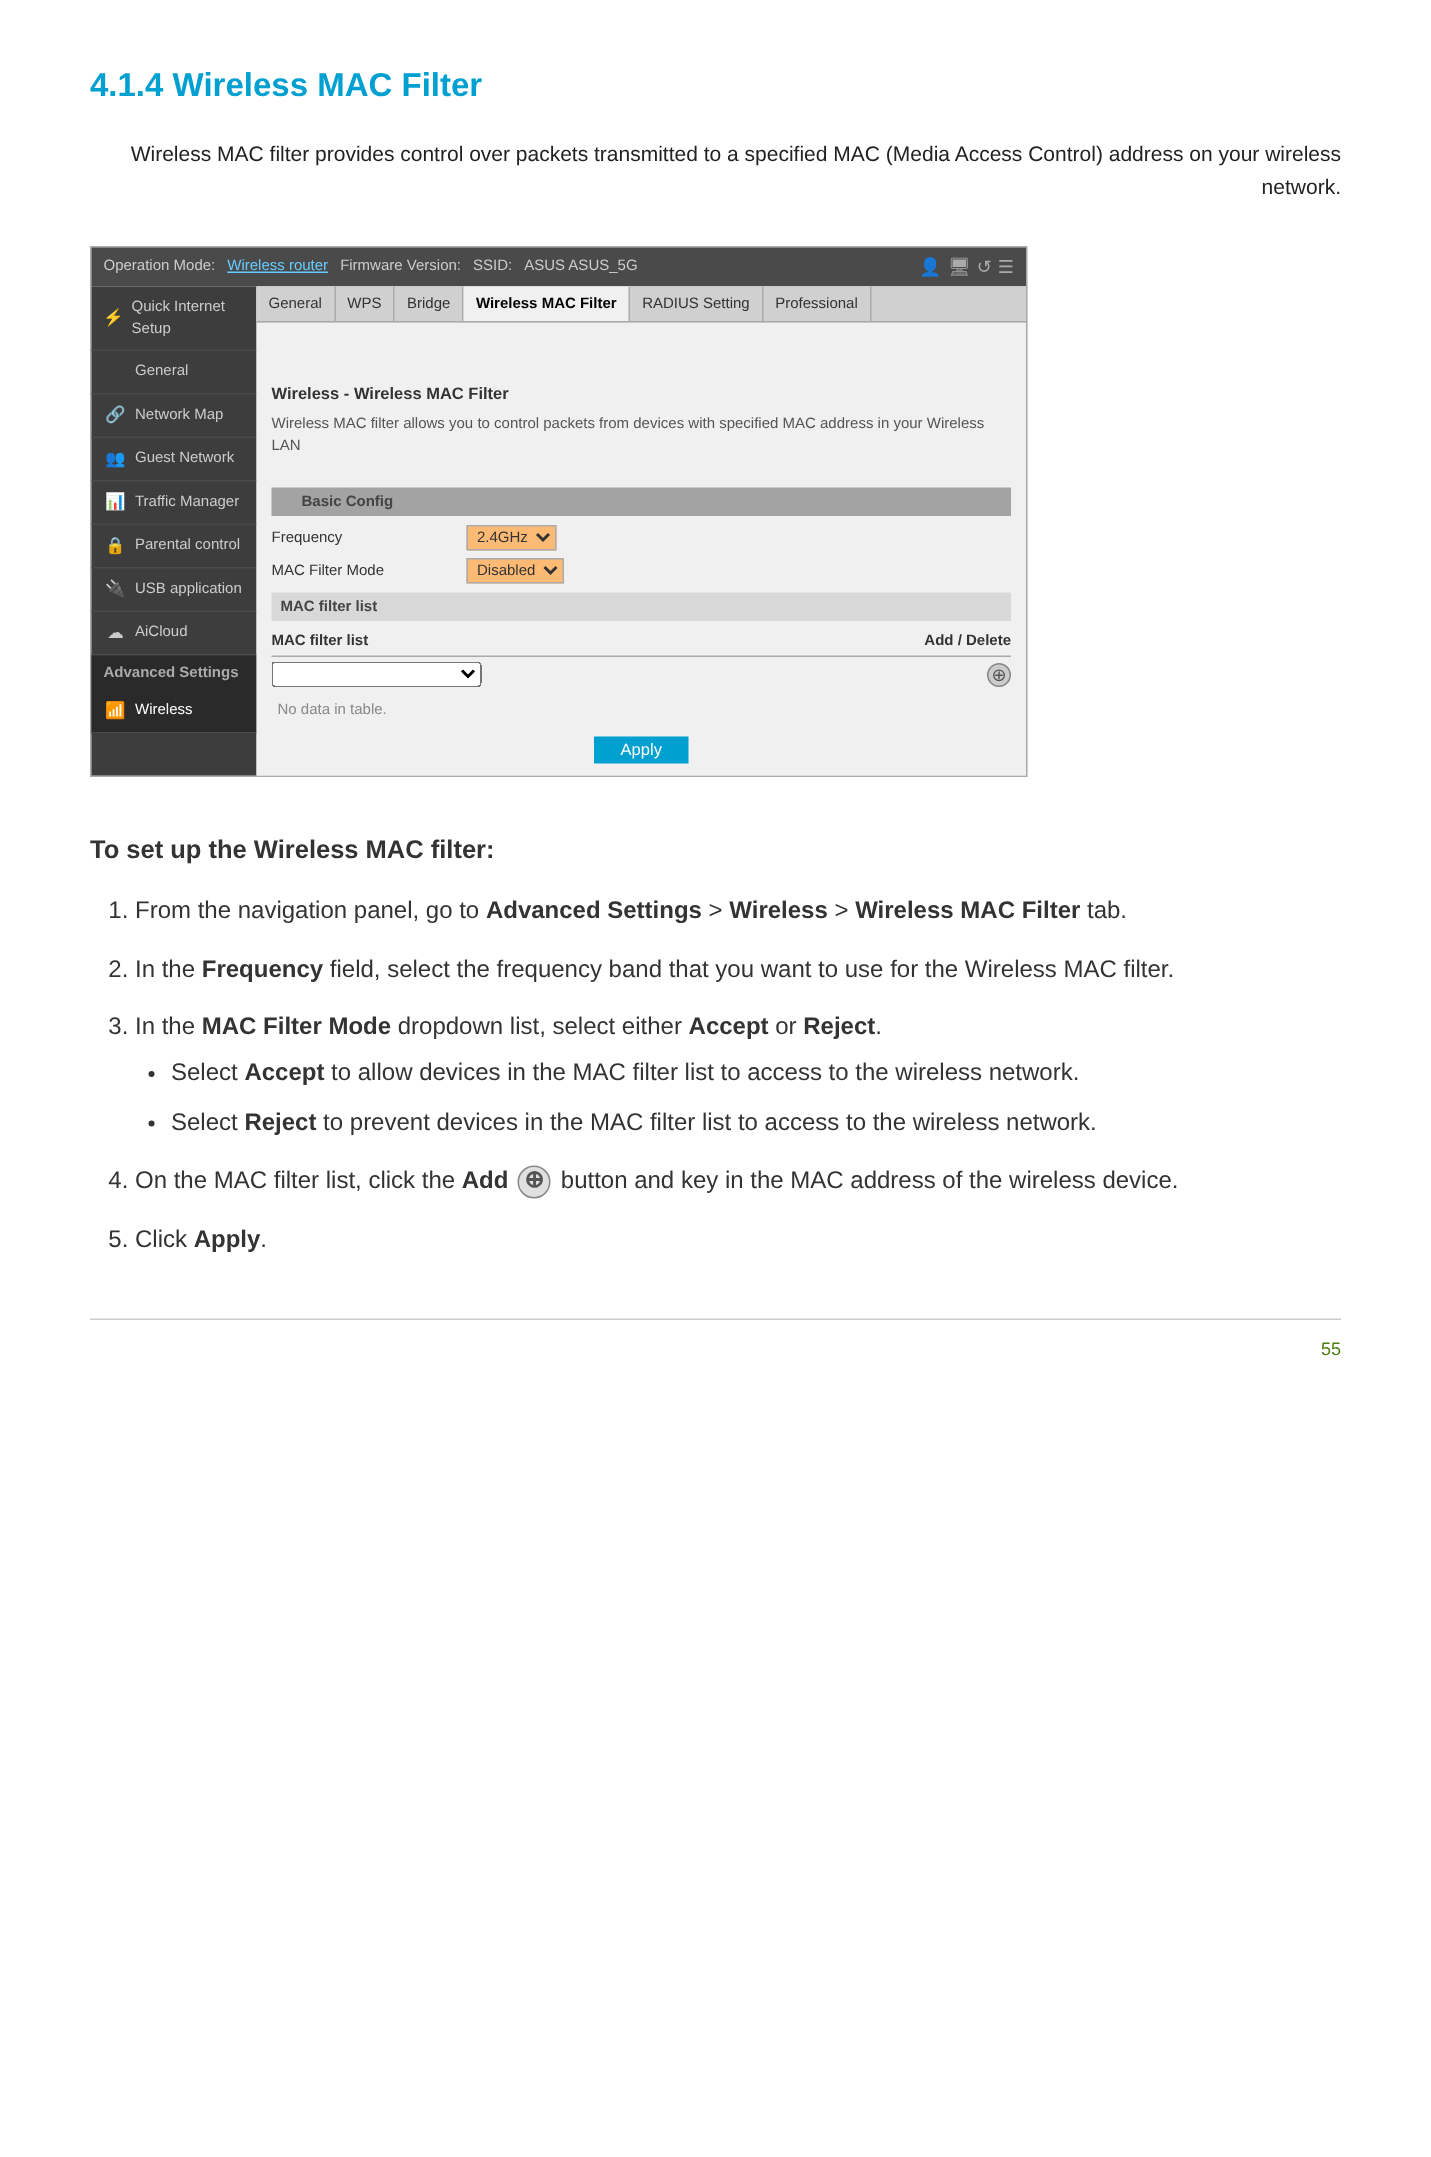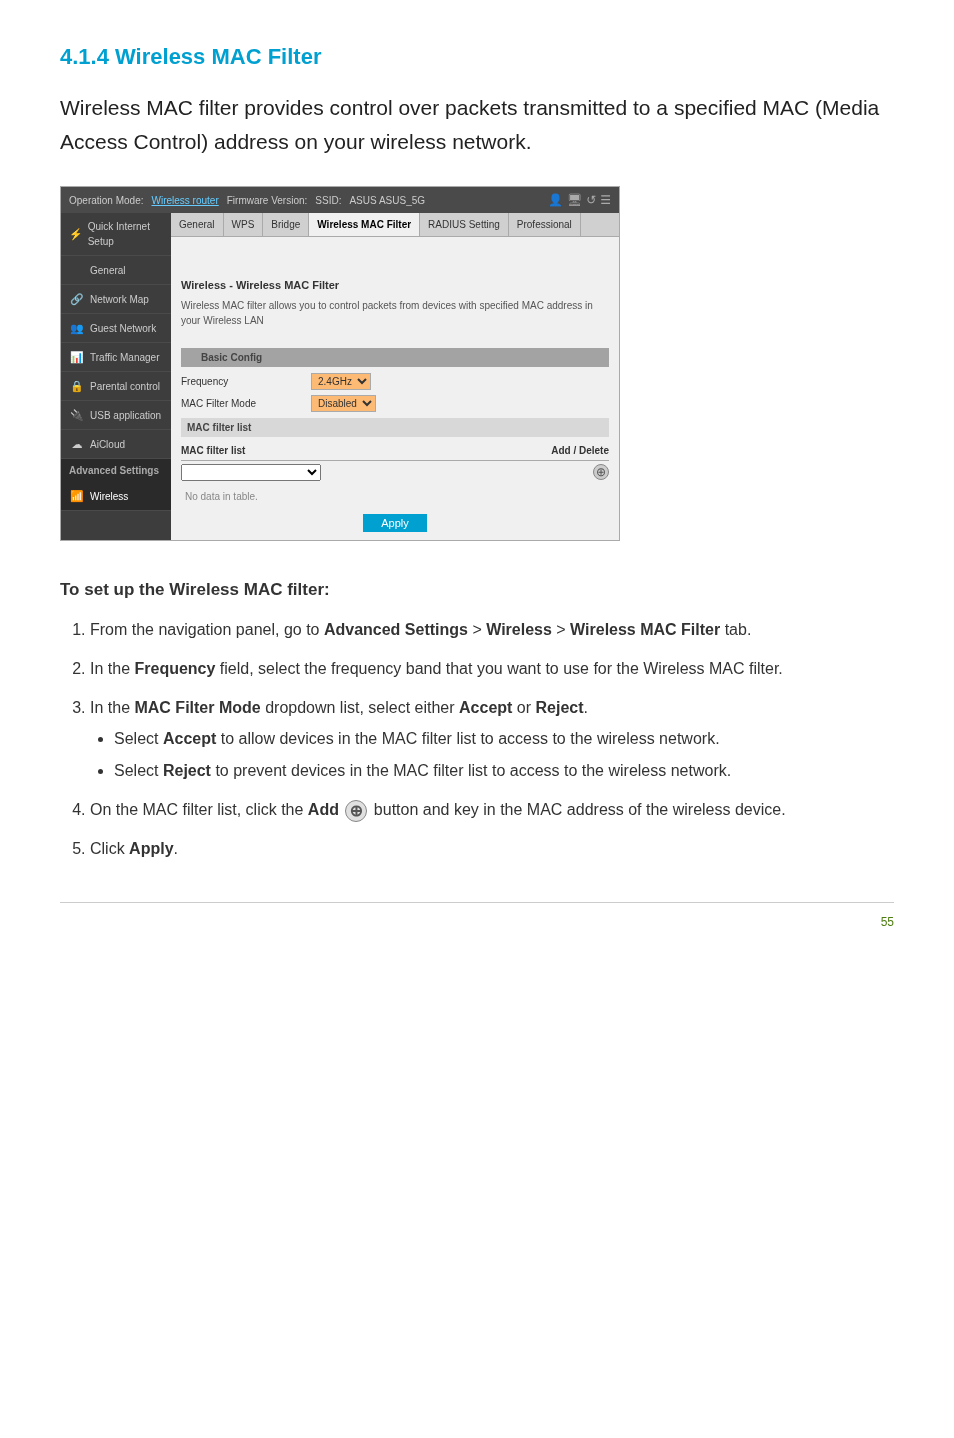--- a/index.html
+++ b/index.html
@@ -15,31 +15,32 @@
     }
 
     h1 {
       color: #00a0d1;
       font-size: 22px;
       font-weight: bold;
       margin-bottom: 18px;
     }
 
     .intro-text {
-      font-size: 21px;
+      font-size: 14px;
       line-height: 1.6;
       margin-bottom: 28px;
       color: #222;
+      text-align: right;
     }
 
     
     .router-ui {
       border: 1px solid #aaa;
       background: #e8e8e8;
-      width: 560px;
+      width: 625px;
       margin-bottom: 36px;
       font-size: 11px;
     }
 
     .router-top-bar {
       background: #4a4a4a;
       color: #ccc;
       padding: 4px 8px;
       display: flex;
       align-items: center;

